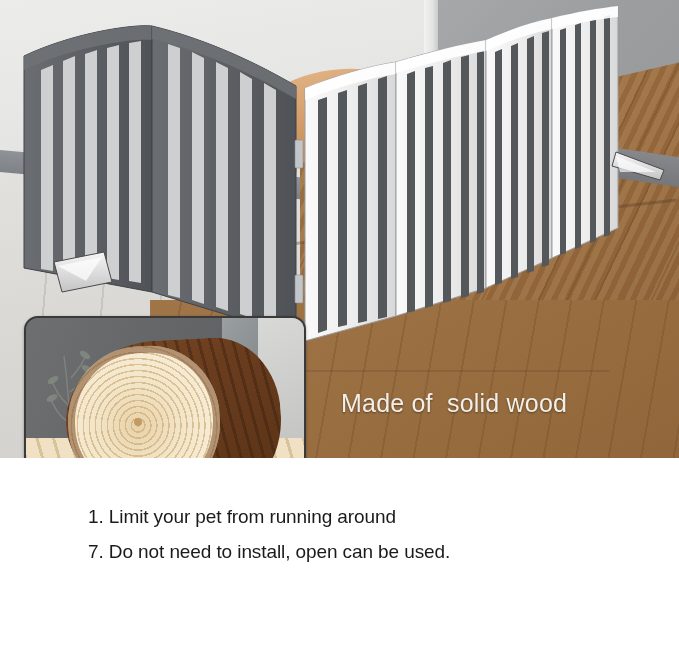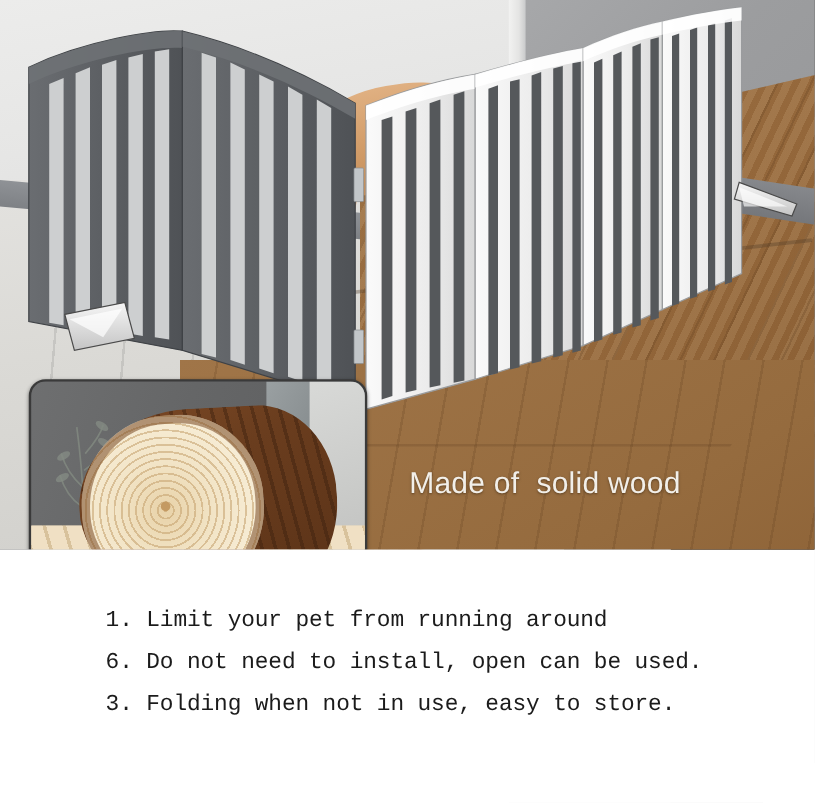--- a/index.html
+++ b/index.html
@@ -193,21 +193,20 @@
   }
   .log-center {
     position:absolute; left:108px; top:100px; width:8px; height:8px;
     background:#c49a62; border-radius:50%;
   }
 
   
   #features {
     position:absolute; left:0; top:458px; width:559px; height:211px;
     background:#ffffff;
-    font-family:Liberation Mono, monospace;
   }
   .feat {
     position:absolute; left:88px;
     font-size:19px; color:#1b1b1b; white-space:nowrap;
     letter-spacing:-0.1px;
   }
 </style>
 </head>
 <body>
 
@@ -366,17 +365,16 @@
       </svg>
       <div class="inset-slats"></div>
       <div class="log-bark"></div>
       <div class="log-face"></div>
       <div class="log-center"></div>
     </div>
   </div>
 
   <div id="features">
     <div class="feat" style="top:48px">1. Limit your pet from running around</div>
-    <div class="feat" style="top:83px">6. Do not need to install, open can be used.</div>
-    <div class="feat" style="top:118px">3. Folding when not in use, easy to store.</div>
+    <div class="feat" style="top:83px">7. Do not need to install, open can be used.</div>
   </div>
 
 </div>
 
 </body></html>

